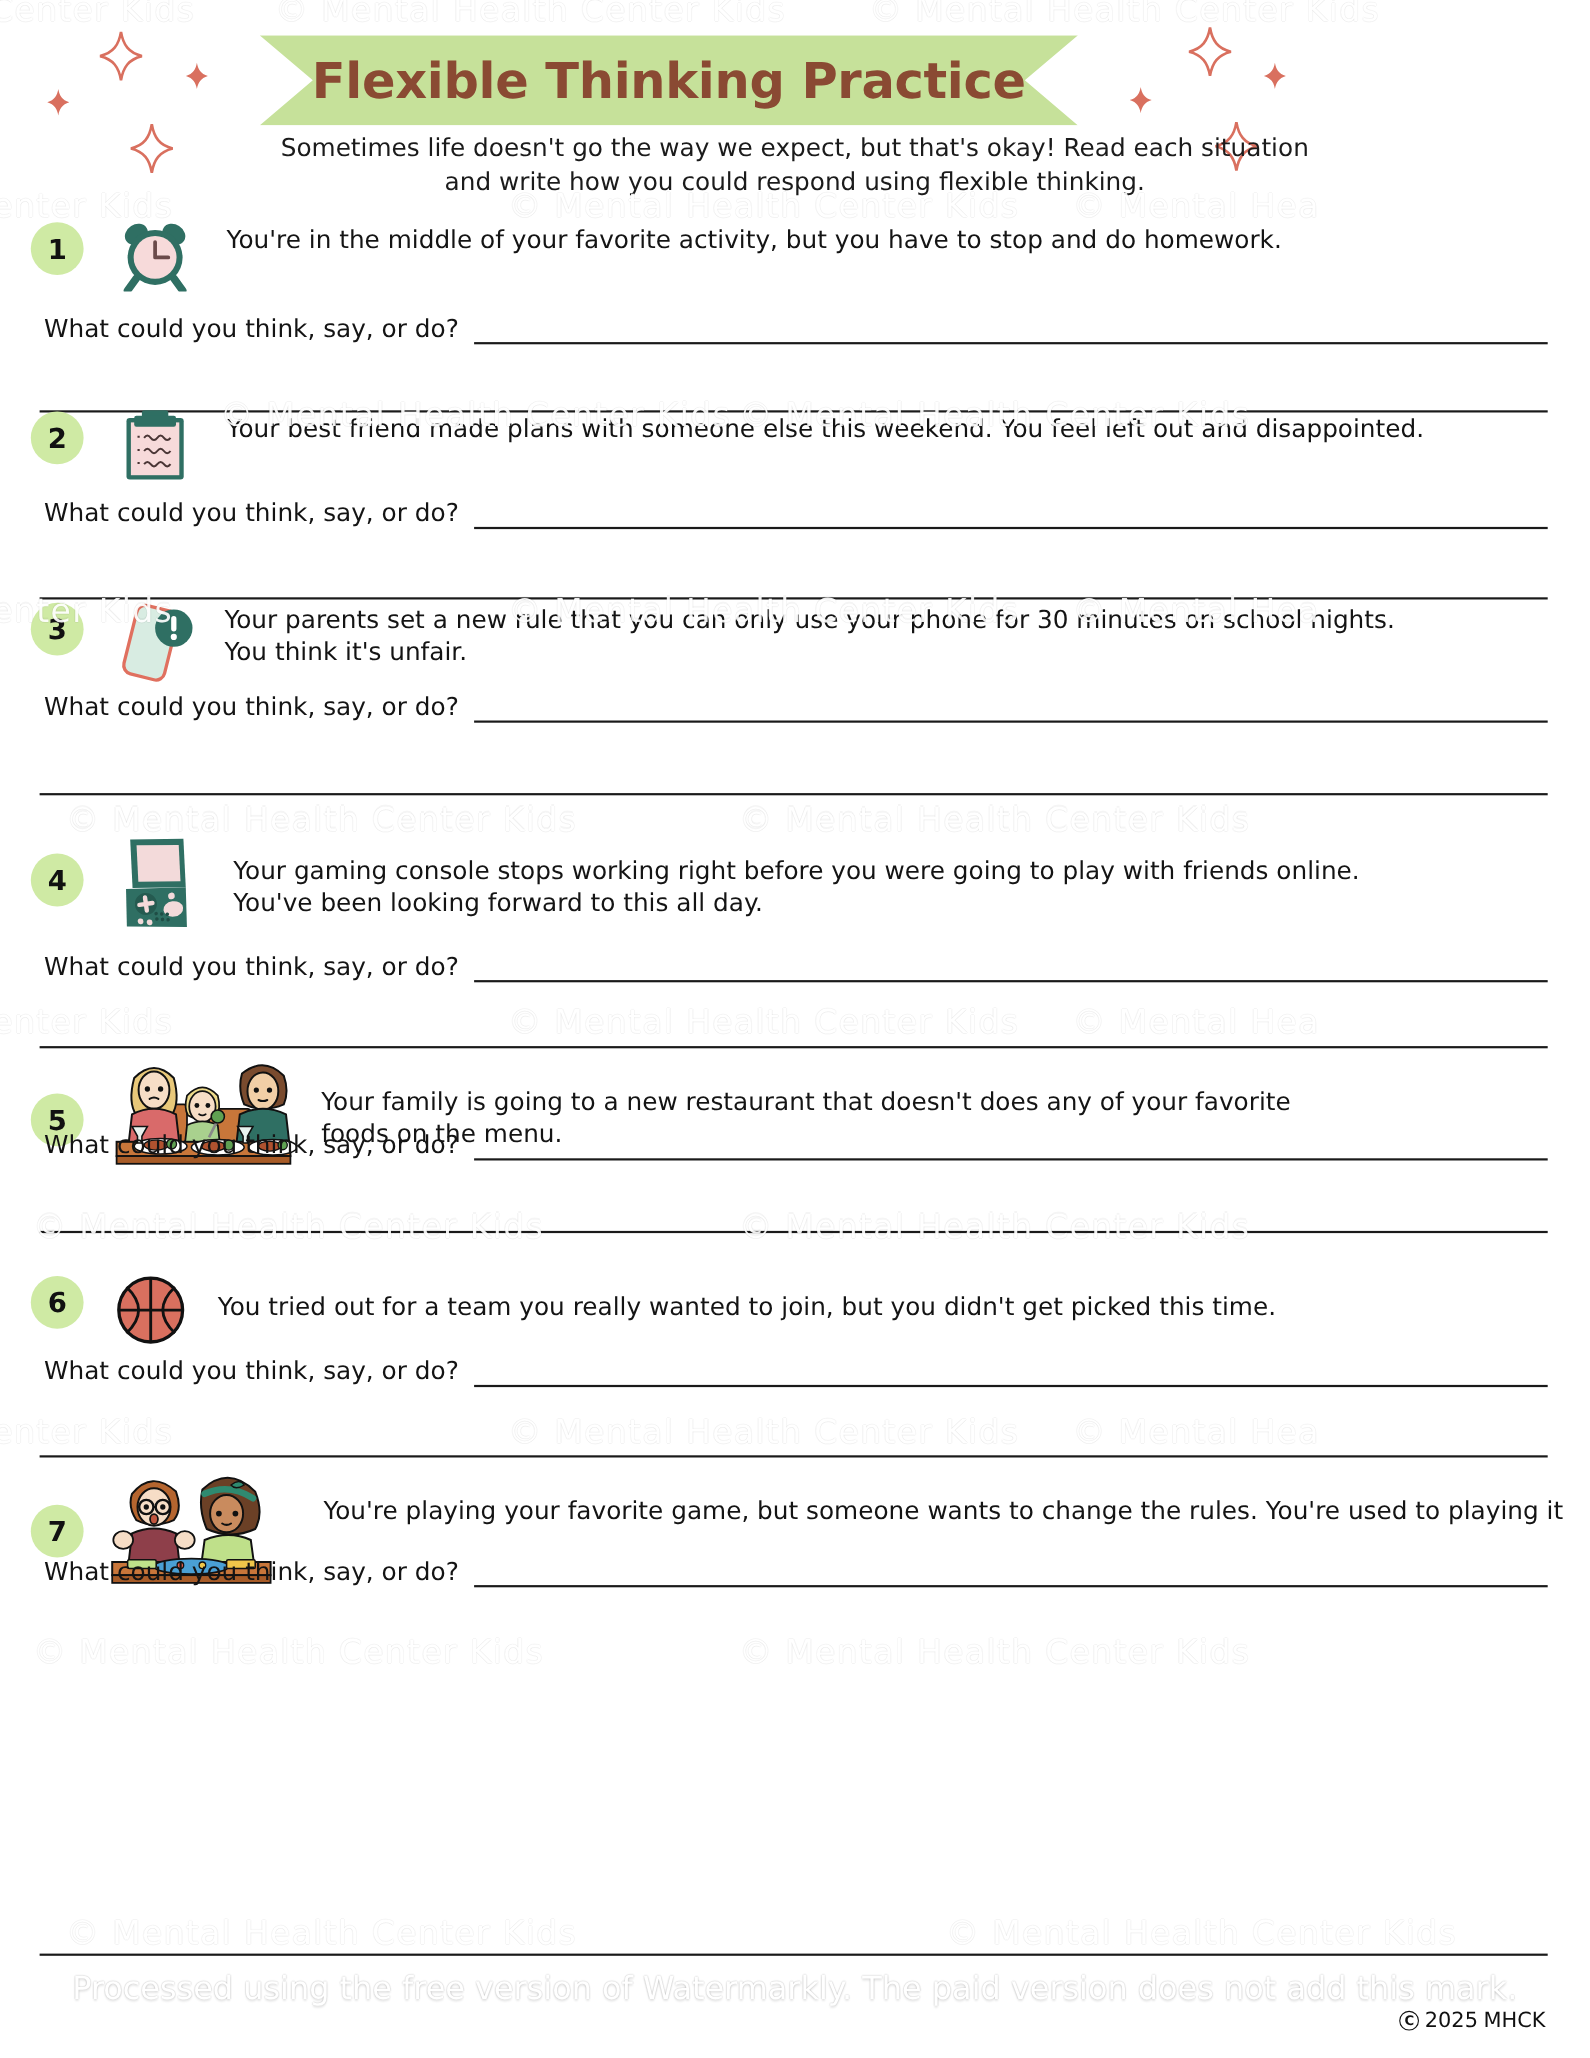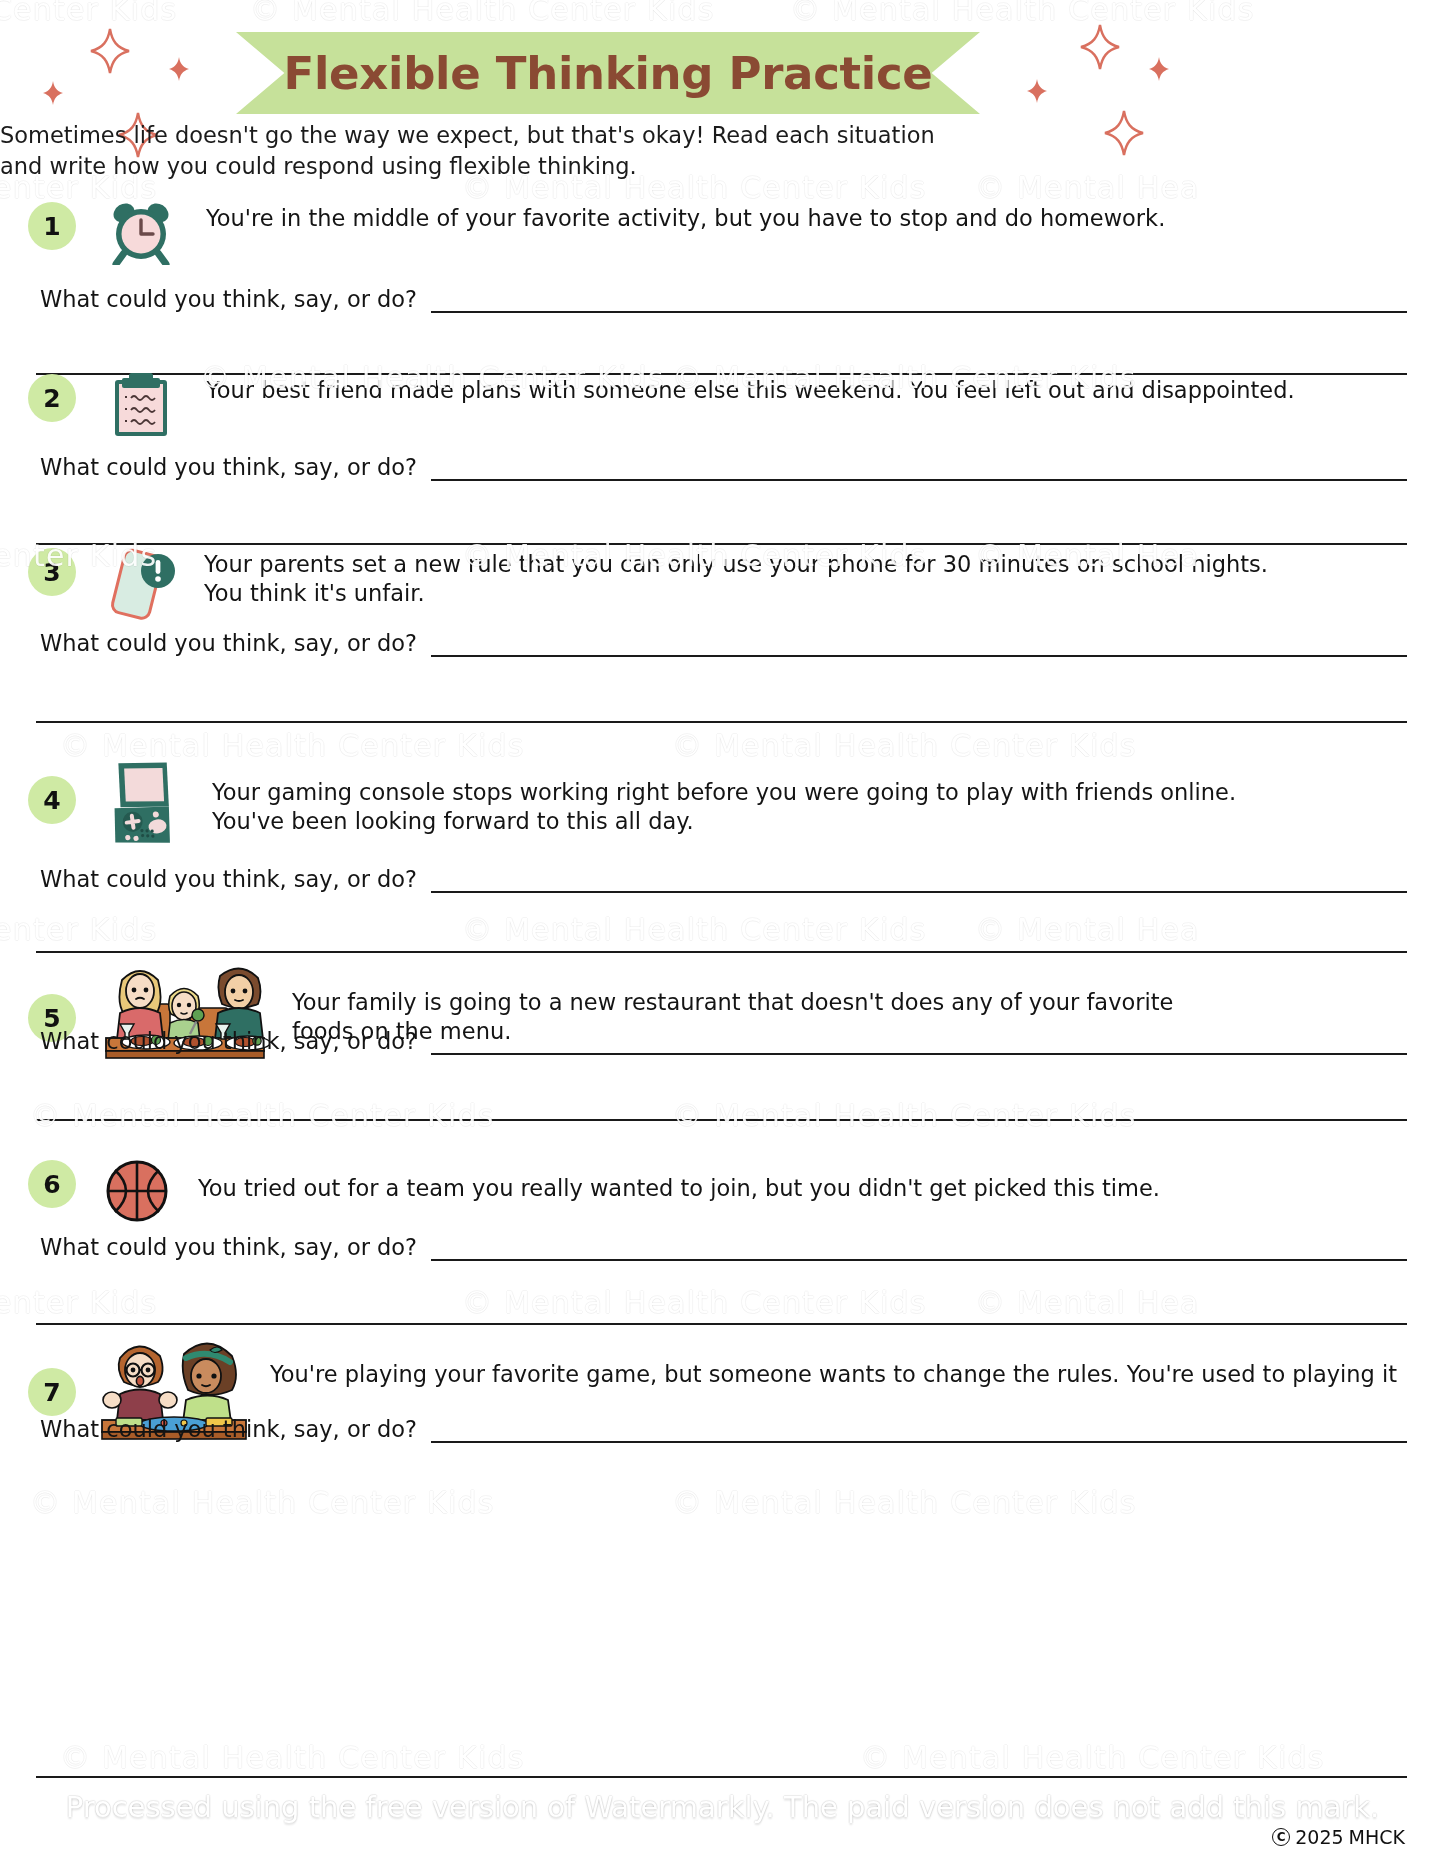--- a/index.html
+++ b/index.html
@@ -87,21 +87,21 @@
     color: #8a4a33;
     line-height: 1;
   }
 
   
   .intro {
     position: absolute;
     top: 120px;
     left: 0;
     width: 1445px;
-    text-align: left;
+    text-align: center;
     font-size: 22.5px;
     line-height: 1.38;
     color: #1b1b1b;
     z-index: 2;
   }
 
   
   .items {
     position: absolute;
     top: 196px;
@@ -537,21 +537,21 @@
             <rect x="4" y="100" width="144" height="7" fill="#a85c28" stroke="#111" stroke-width="1.6"></rect>
             <g>
               <ellipse cx="76" cy="92" rx="34" ry="7" fill="#4a9fd4" stroke="#111" stroke-width="1.6"></ellipse>
               <rect x="18" y="86" width="26" height="8" rx="1.5" fill="#bfe08a" stroke="#111" stroke-width="1.4"></rect>
               <rect x="108" y="86" width="26" height="8" rx="1.5" fill="#f0c64a" stroke="#111" stroke-width="1.4"></rect>
               <circle cx="66" cy="91" r="3" fill="#e05c4a" stroke="#111" stroke-width="1.2"></circle>
               <circle cx="86" cy="91" r="3" fill="#f0c64a" stroke="#111" stroke-width="1.2"></circle>
             </g>
           </svg>
         </div>
-        <div class="item-text" style="padding-top:26px;">
+        <div class="item-text" style="padding-top:26px;text-align:center;">
           <div>You're playing your favorite game, but someone wants to change the rules. You're used to playing it</div>
         </div>
       </div>
       <div class="prompt-row" style="margin-top:-22px;">
         <span class="prompt-label">What could you think, say, or do?</span>
         <span class="prompt-rule"></span>
       </div>
     </div>
 
   </div>

